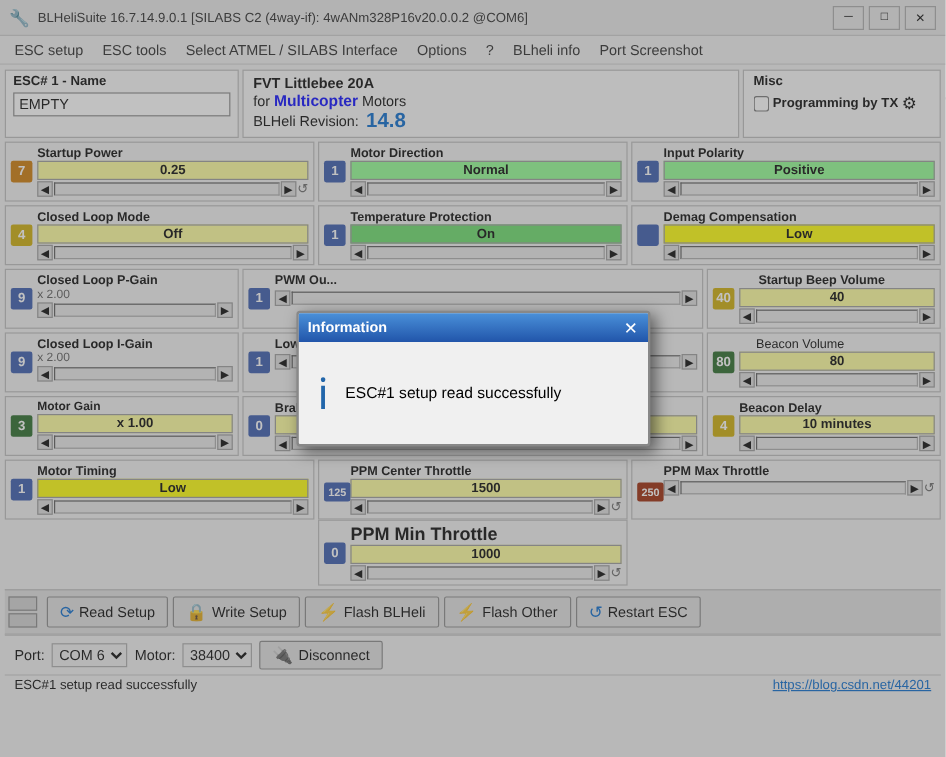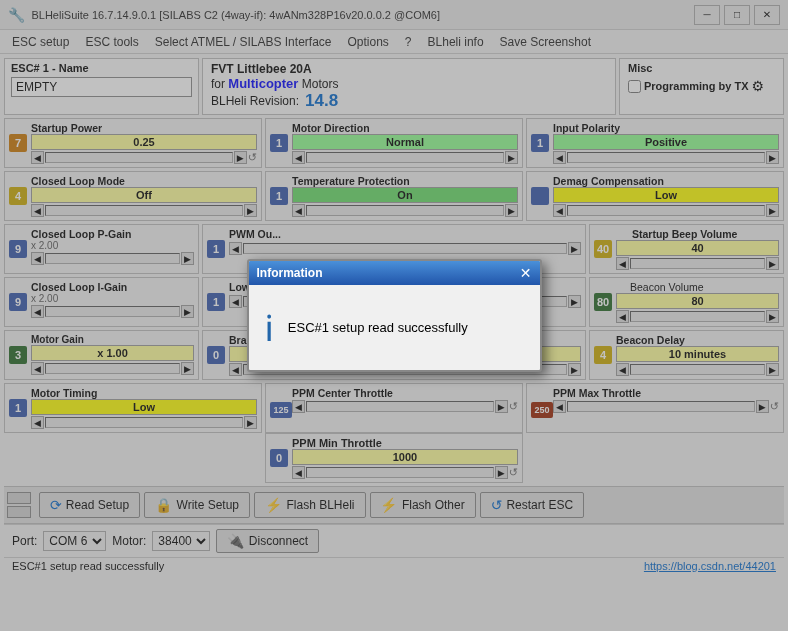--- a/index.html
+++ b/index.html
@@ -54,21 +54,21 @@
     </div>
   </div>
 
   <div class="menu-bar">
     <span class="menu-item">ESC setup</span>
     <span class="menu-item">ESC tools</span>
     <span class="menu-item">Select ATMEL / SILABS Interface</span>
     <span class="menu-item">Options</span>
     <span class="menu-item">?</span>
     <span class="menu-item">BLheli info</span>
-    <span class="menu-item">Save Screenshot</span>
+    <span class="menu-item">Port Screenshot</span>
   </div>
 
   <div class="tab-bar">
     <div class="tab active">SiLabs ESC Setup</div>
     <div class="tab">Make interfaces</div>
   </div>
 
   <div style="padding: 5px; background: #f0f0f0;">
 
     <div style="display: grid; grid-template-columns: 195px 1fr 160px; gap: 4px; margin-bottom: 4px;">
@@ -396,20 +396,21 @@
         <div style="display:flex;align-items:center;gap:1px;margin-top:1px;">
           <button style="width:13px;height:13px;background:#ddd;border:1px solid #999;cursor:pointer;font-size:9px;padding:0;">◀</button>
           <div style="flex:1;height:11px;background:#e8e8e8;border:1px inset #aaa;"></div>
           <button style="width:13px;height:13px;background:#ddd;border:1px solid #999;cursor:pointer;font-size:9px;padding:0;">▶</button>
         </div>
       </div>
 
       <div style="background:#f0f0f0; border:1px solid #bbb; padding:3px 4px 3px 26px; position:relative;">
         <div style="position:absolute;left:4px;top:18px;background:#3355aa;color:white;font-weight:bold;font-size:9px;width:22px;height:16px;display:flex;align-items:center;justify-content:center;border-radius:2px;">125</div>
         <div style="font-size:10.5px;font-weight:bold;">PPM Center Throttle</div>
+        <div style="background:#ffff99;border:1px solid #999;text-align:center;font-size:11px;font-weight:bold;padding:1px;">1500</div>
         <div style="display:flex;align-items:center;gap:1px;margin-top:1px;">
           <button style="width:13px;height:13px;background:#ddd;border:1px solid #999;cursor:pointer;font-size:9px;padding:0;">◀</button>
           <div style="flex:1;height:11px;background:#e8e8e8;border:1px inset #aaa;"></div>
           <button style="width:13px;height:13px;background:#ddd;border:1px solid #999;cursor:pointer;font-size:9px;padding:0;">▶</button>
           <span style="font-size:11px;cursor:pointer;color:#666;">↺</span>
         </div>
       </div>
 
       <div style="background:#f0f0f0; border:1px solid #bbb; padding:3px 4px 3px 26px; position:relative;">
         <div style="position:absolute;left:4px;top:18px;background:#992200;color:white;font-weight:bold;font-size:9px;width:22px;height:16px;display:flex;align-items:center;justify-content:center;border-radius:2px;">250</div>
@@ -422,21 +423,21 @@
         </div>
       </div>
     </div>
 
     <div style="display:grid; grid-template-columns: repeat(3,1fr); gap:3px; margin-bottom:3px; margin-top:-3px;">
 
       <div style="border:1px solid transparent;"></div>
 
       <div style="background:#f0f0f0; border:1px solid #bbb; padding:3px 4px 3px 26px; position:relative;">
         <div style="position:absolute;left:4px;top:50%;transform:translateY(-50%);background:#3355aa;color:white;font-weight:bold;font-size:11px;width:18px;height:18px;display:flex;align-items:center;justify-content:center;border-radius:2px;">0</div>
-        <div style="font-size:11px;font-weight:bold;">PPM Min Throttle</div>
+        <div style="font-size:15px;font-weight:bold;">PPM Min Throttle</div>
         <div style="background:#ffff99;border:1px solid #999;text-align:center;font-size:11px;font-weight:bold;padding:1px;">1000</div>
         <div style="display:flex;align-items:center;gap:1px;margin-top:1px;">
           <button style="width:13px;height:13px;background:#ddd;border:1px solid #999;cursor:pointer;font-size:9px;padding:0;">◀</button>
           <div style="flex:1;height:11px;background:#e8e8e8;border:1px inset #aaa;"></div>
           <button style="width:13px;height:13px;background:#ddd;border:1px solid #999;cursor:pointer;font-size:9px;padding:0;">▶</button>
           <span style="font-size:11px;cursor:pointer;color:#666;">↺</span>
         </div>
       </div>
       <div style="border:1px solid transparent;"></div>
     </div>

